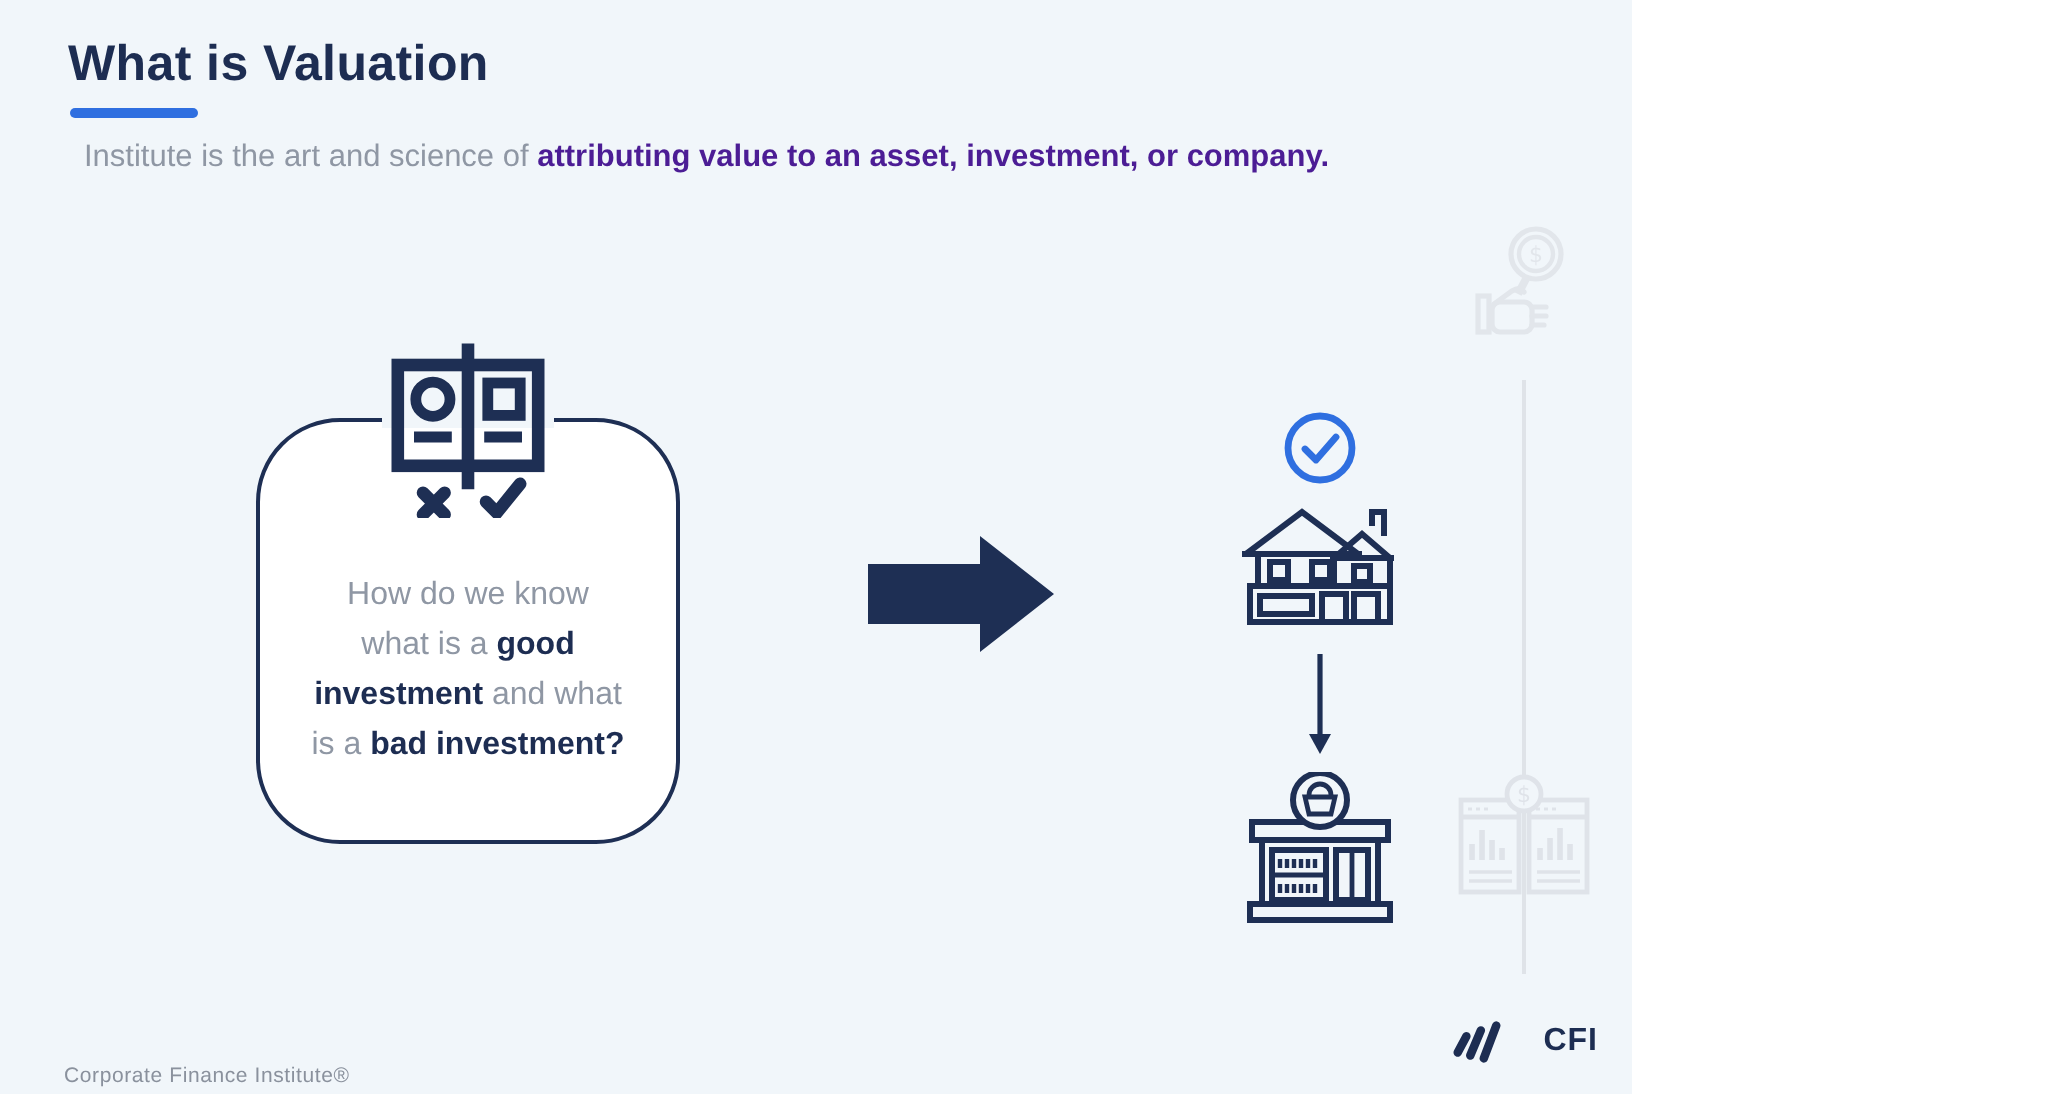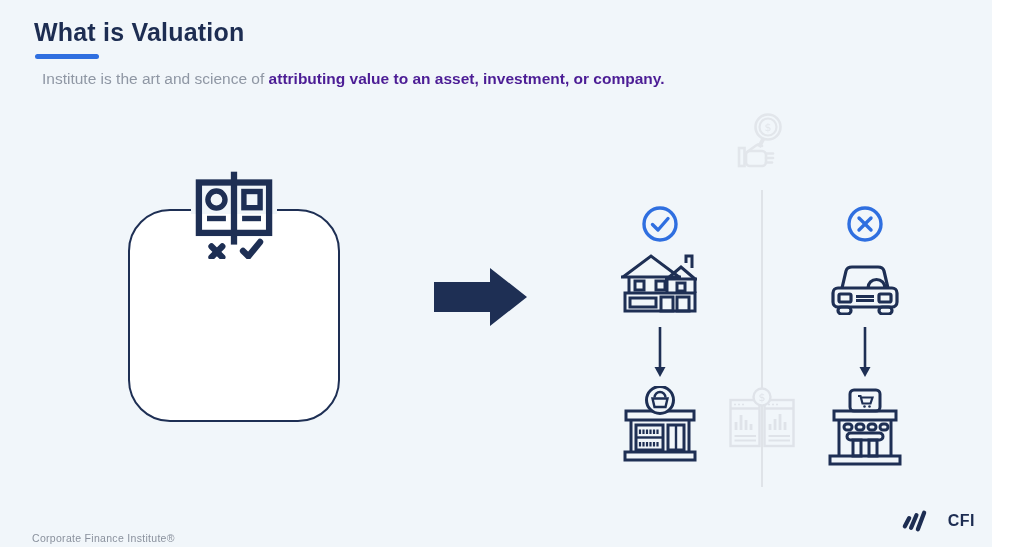--- a/index.html
+++ b/index.html
@@ -1,18 +1,18 @@
 <!DOCTYPE html>
 <html><head>
 <meta charset="utf-8">
 <style>
   html,body{margin:0;padding:0;}
   .slide{
     position:relative;
-    width:992px;height:547px;
+    width:816px;height:547px;
     background:#f1f6fa;
     overflow:hidden;
     font-family:"Liberation Sans","DejaVu Sans",sans-serif;
   }
   .abs{position:absolute;}
   .title{
     font-size:25px;font-weight:700;color:#1d2d52;letter-spacing:.2px;
   }
   .title-underline{
     height:5px;border-radius:3px;background:#2f6fe0;
@@ -59,20 +59,26 @@
     <line x1="20" y1="55" x2="41" y2="55" stroke-width="6"></line>
     <rect x="61" y="25" width="18" height="18" stroke-width="6"></rect>
     <line x1="59" y1="55" x2="80" y2="55" stroke-width="6"></line>
     <g stroke-width="7" stroke-linecap="round">
       <line x1="25" y1="86" x2="37" y2="98"></line>
       <line x1="37" y1="86" x2="25" y2="98"></line>
       <path d="M60 91 L66 97 L79 81"></path>
     </g>
   </svg>
 
+  <div class="abs qtext" style="left:128px;top:285px;">
+    <div><span>How do we know</span></div>
+    <div><span>what is a </span><b>good</b></div>
+    <div><b>investment</b><span> and what</span></div>
+    <div><span>is a </span><b>bad investment?</b></div>
+  </div>
 
   <svg class="abs" style="left:434px;top:267px;" width="94" height="60" viewBox="0 0 94 60">
     <polygon points="0,15 56,15 56,1 93,30 56,59 56,45 0,45" fill="#1e2f54"></polygon>
   </svg>
 
   <svg class="abs" style="left:737px;top:112px;" width="52" height="66" viewBox="0 0 52 66" fill="none" stroke="#e2e6eb">
     <circle cx="31" cy="15" r="12.5" stroke-width="2.6"></circle>
     <circle cx="31" cy="15" r="8.5" stroke-width="2.2"></circle>
     <text x="31" y="19" text-anchor="middle" font-size="11" stroke="none" fill="#e2e6eb" font-family="DejaVu Sans, sans-serif">$</text>
     <line x1="26.5" y1="26.5" x2="22" y2="35" stroke-width="4"></line>

